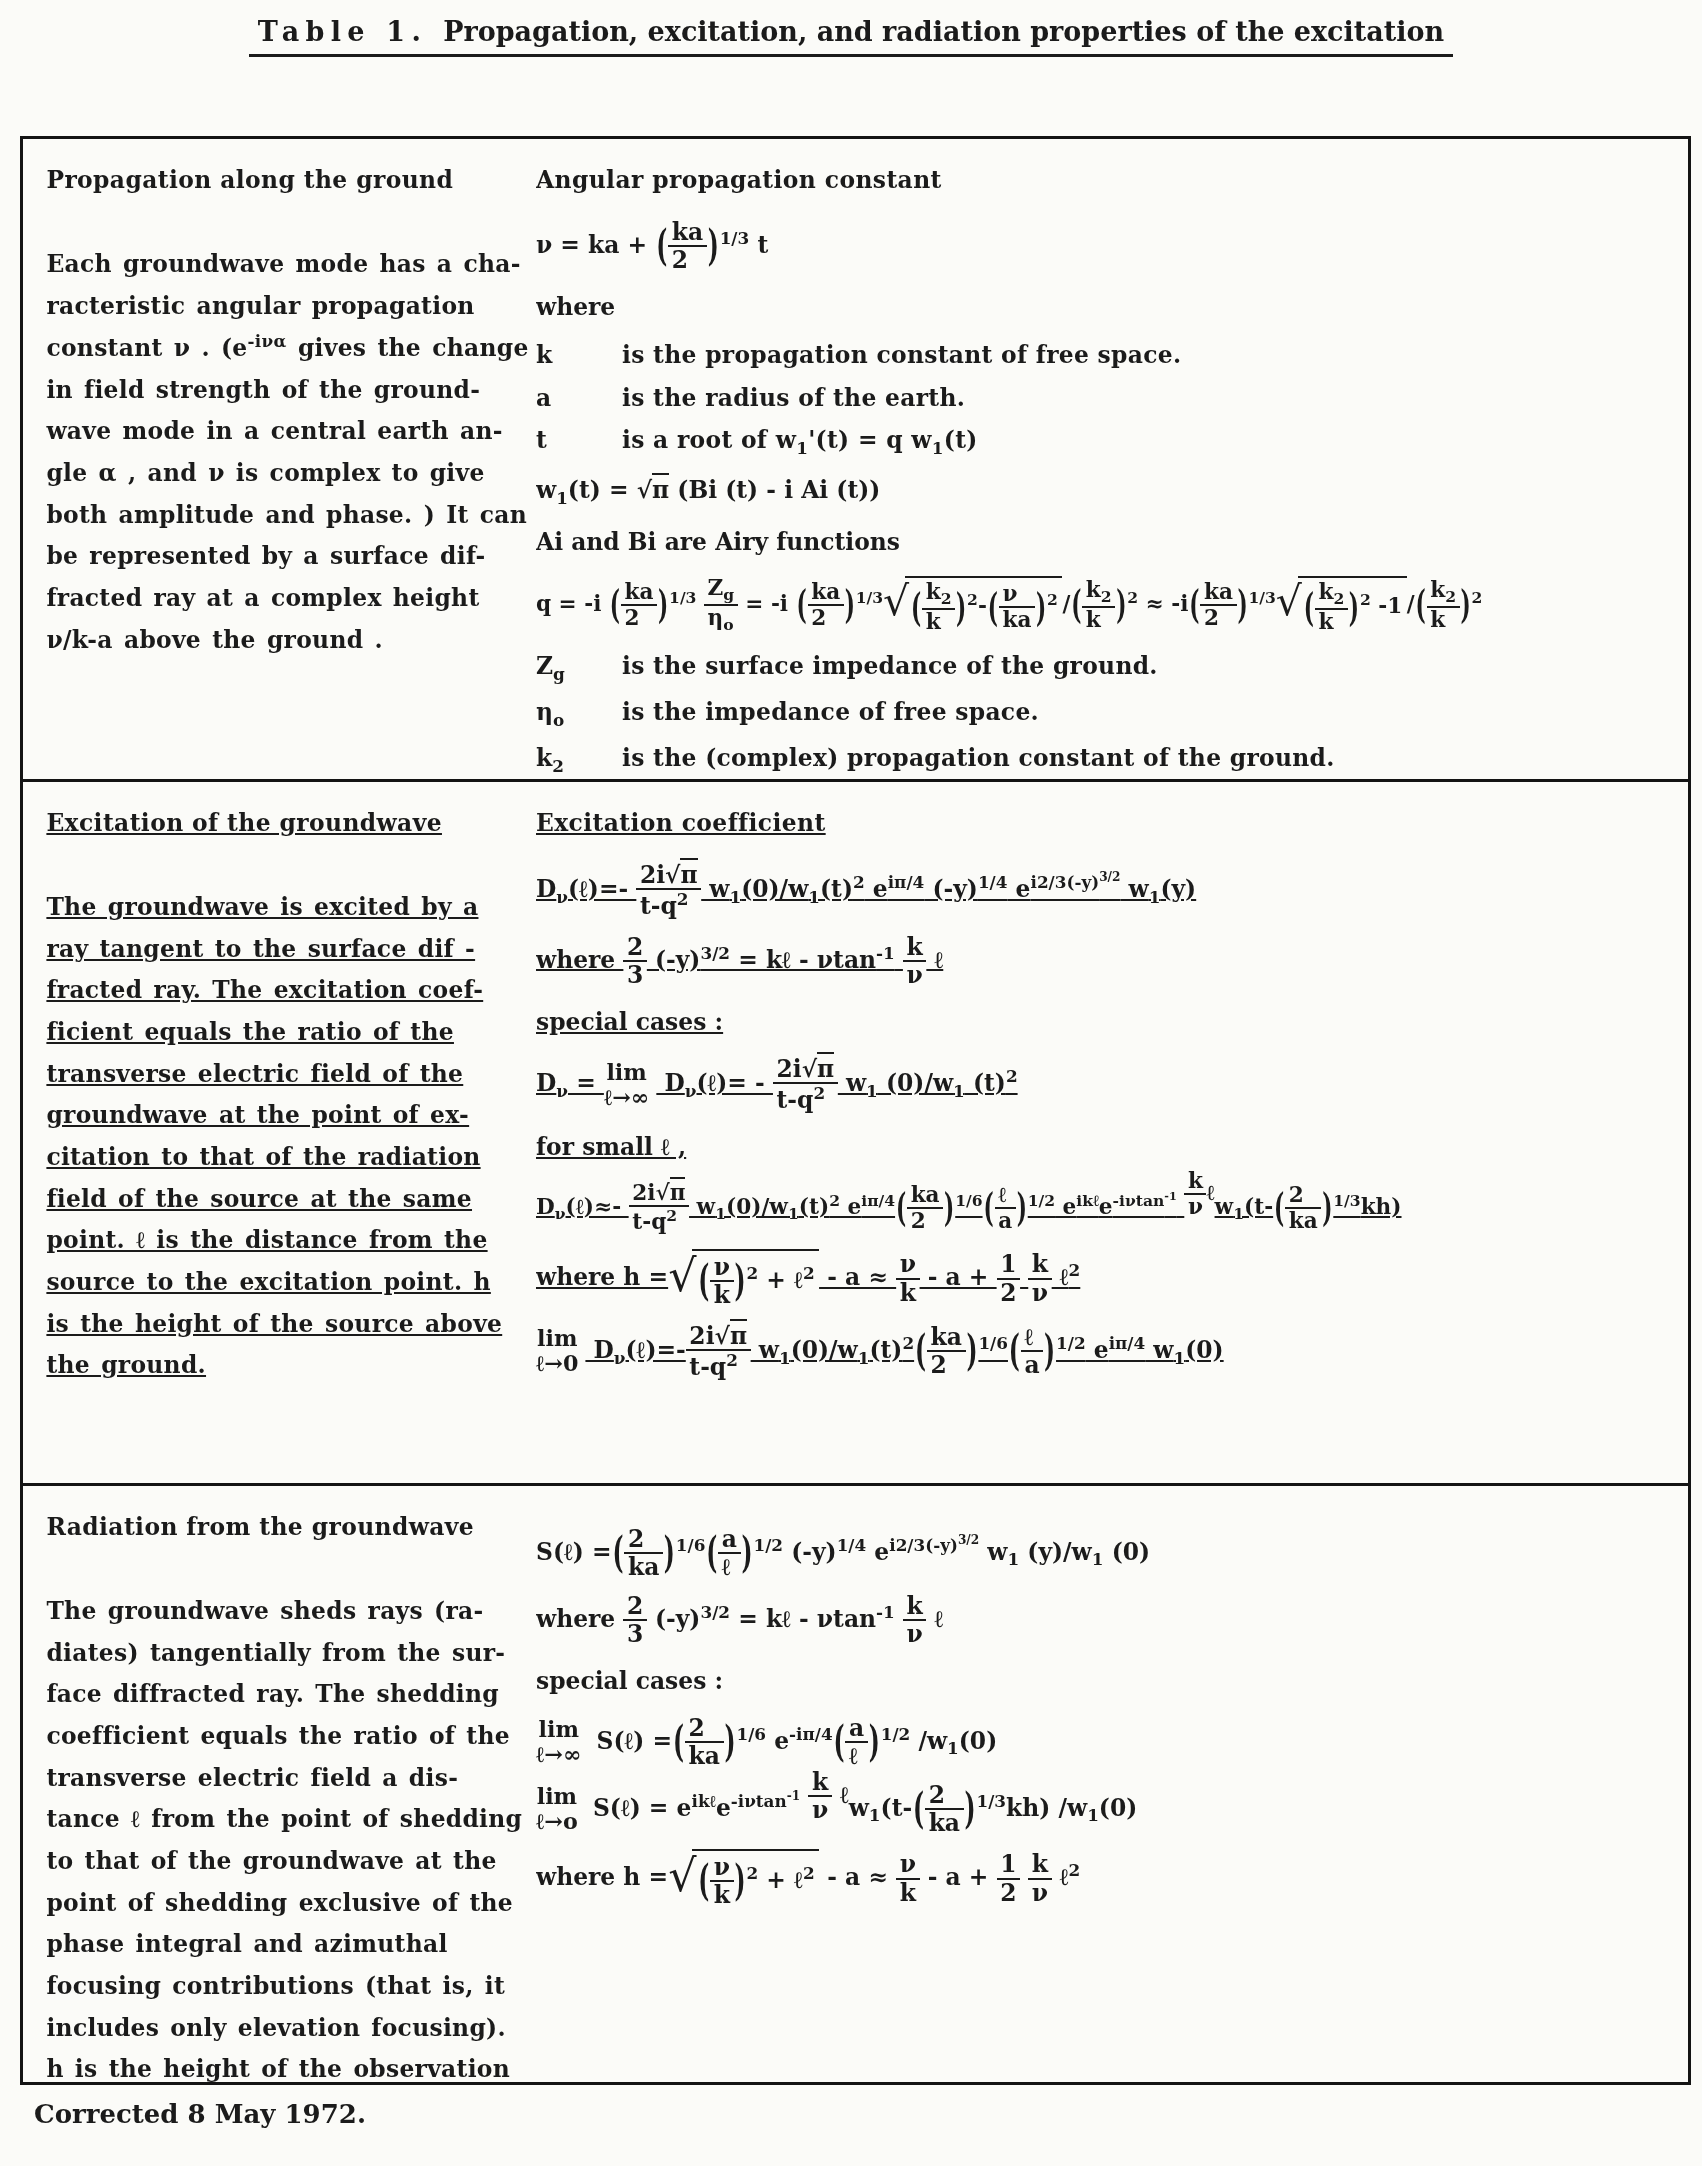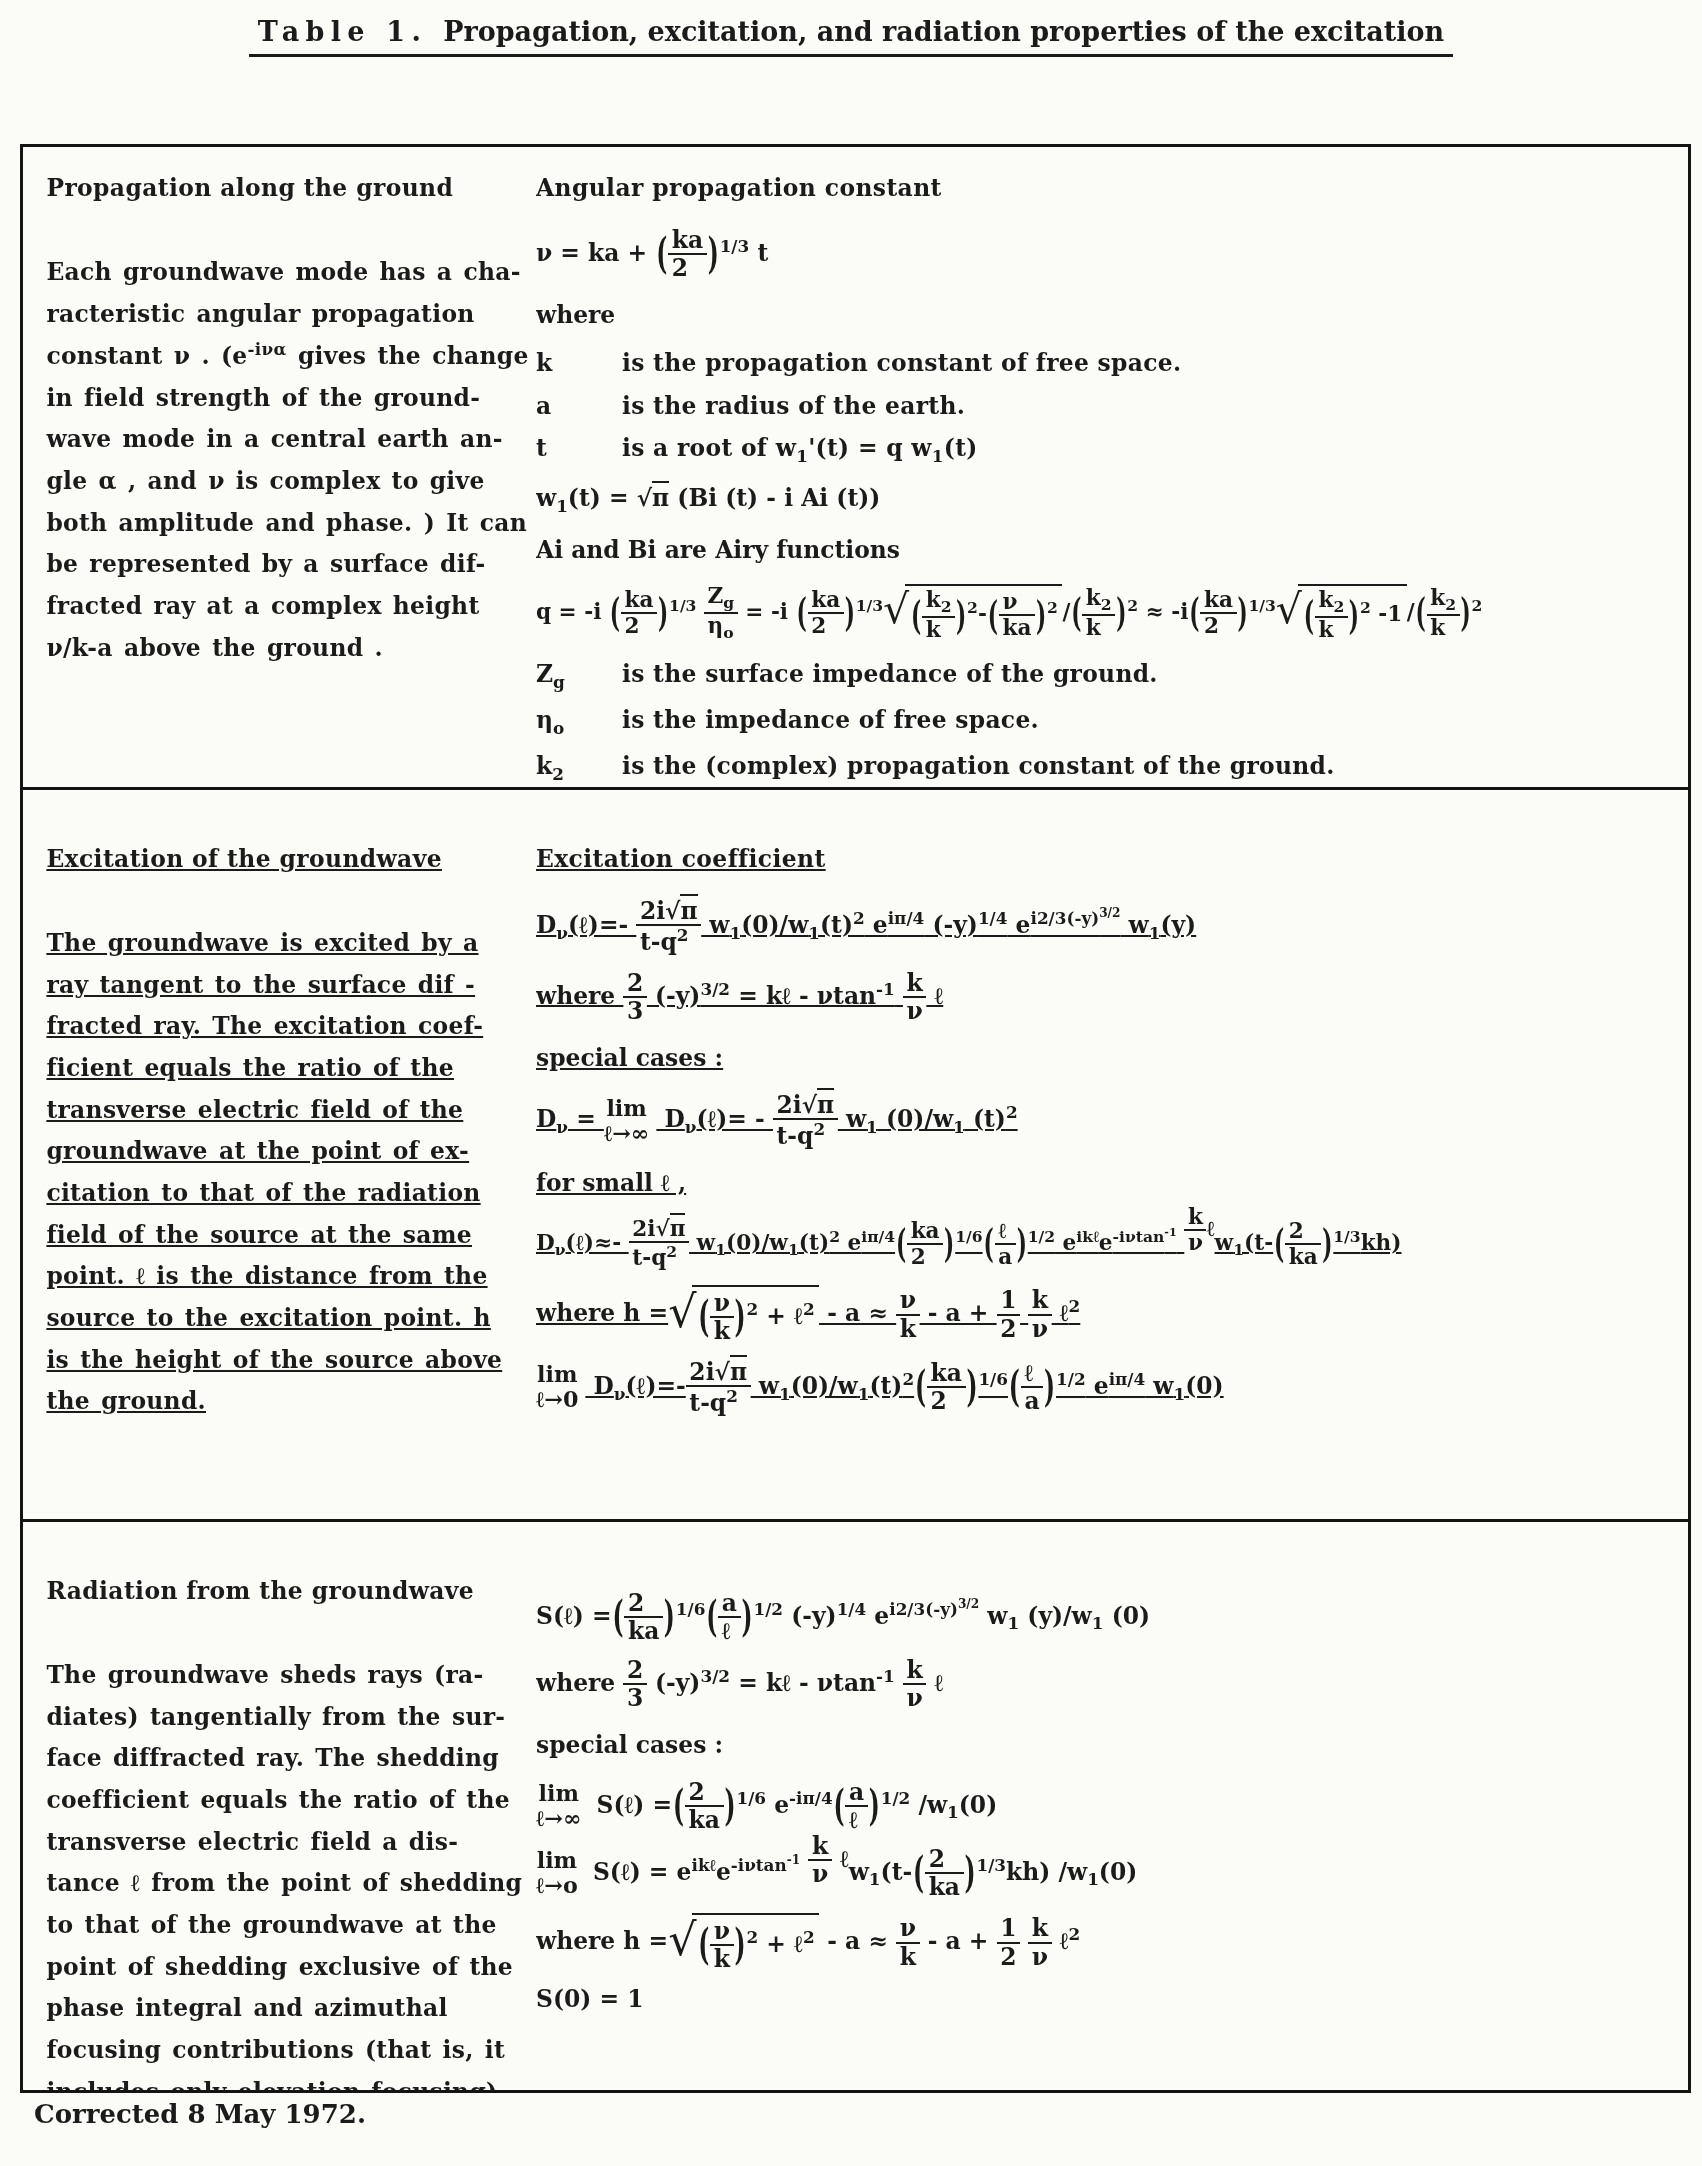--- a/index.html
+++ b/index.html
@@ -10,22 +10,22 @@
     background:#fbfbf8; color:#1b1b1b;
     font-family:"DejaVu Serif", serif; font-weight:bold;
     overflow:hidden;
   }
   .title-wrap { position:absolute; top:16px; left:0; width:100%; text-align:center; font-size:27px; }
   .title-inner { display:inline-block; border-bottom:3.6px solid #1b1b1b; padding:0 9px 7.2px 9px; }
   .title-label { letter-spacing:6.3px; margin-right:16px; }
   .footer { position:absolute; left:34px; top:2099px; font-size:26px; }
 
   .tbl {
-    position:absolute; left:20px; top:144px; width:1671px; height:1949px;
-    border:3.6px solid #141414; display:flex; flex-direction:column; background:transparent;gap:28px;
+    position:absolute; left:20px; top:136px; width:1671px; height:1949px;
+    border:3.6px solid #141414; display:flex; flex-direction:column; background:transparent;
   }
   .trow { display:flex; border-bottom:3.6px solid #141414; overflow:hidden; }
   .trow:last-child { border-bottom:none; }
   .row-1 { height:643px; }
   .row-2 { height:704px;text-decoration:underline; }
   .row-3 { flex:1; }
 
   .lcol { width:513px; flex-shrink:0; padding:27px 0 0 23.4px; font-size:23.4px; }
   .lhead { margin-bottom:50px; letter-spacing:0.4px; }
   .lbody { line-height:1.78; word-spacing:2.7px; letter-spacing:0.3px; }
@@ -160,21 +160,20 @@
               <span>ℓ→∞</span>
             </span> S(ℓ) =<span class="bp">(</span><span class="fr"><span class="n">2</span><span class="d">ka</span></span><span class="bp">)</span><sup>1/6</sup> e<sup>-iπ/4</sup><span class="bp">(</span><span class="fr"><span class="n">a</span><span class="d">ℓ</span></span><span class="bp">)</span><sup>1/2</sup> /w<sub>1</sub>(0)</div>
         <div class="eq"><span class="lim">
               <span>lim</span>
               <span>ℓ→o</span>
             </span> S(ℓ) = e<sup>ikℓ</sup>e<sup>-iνtan<sup>-1</sup></sup> <span class="hi"><span class="fr"><span class="n">k</span><span class="d">ν</span></span> ℓ</span>w<sub>1</sub>(t-<span class="bp">(</span><span class="fr"><span class="n">2</span><span class="d">ka</span></span><span class="bp">)</span><sup>1/3</sup>kh) /w<sub>1</sub>(0)</div>
         <div class="eq">where   h =<span class="sqrt">
               <span class="sg">√</span>
               <span class="bd"><span class="bp">(</span><span class="fr"><span class="n">ν</span><span class="d">k</span></span><span class="bp">)</span><sup>2</sup> + ℓ<sup>2</sup></span>
             </span> - a ≈ <span class="fr"><span class="n">ν</span><span class="d">k</span></span> - a + <span class="fr"><span class="n">1</span><span class="d">2</span></span> <span class="fr"><span class="n">k</span><span class="d">ν</span></span> ℓ<sup>2</sup></div>
-        <div class="eq">S(0) = 1</div>
       </div>
     </div>
 
   </div>
 
   <div class="footer">Corrected 8 May 1972.</div>
 
 </div>
 
 

